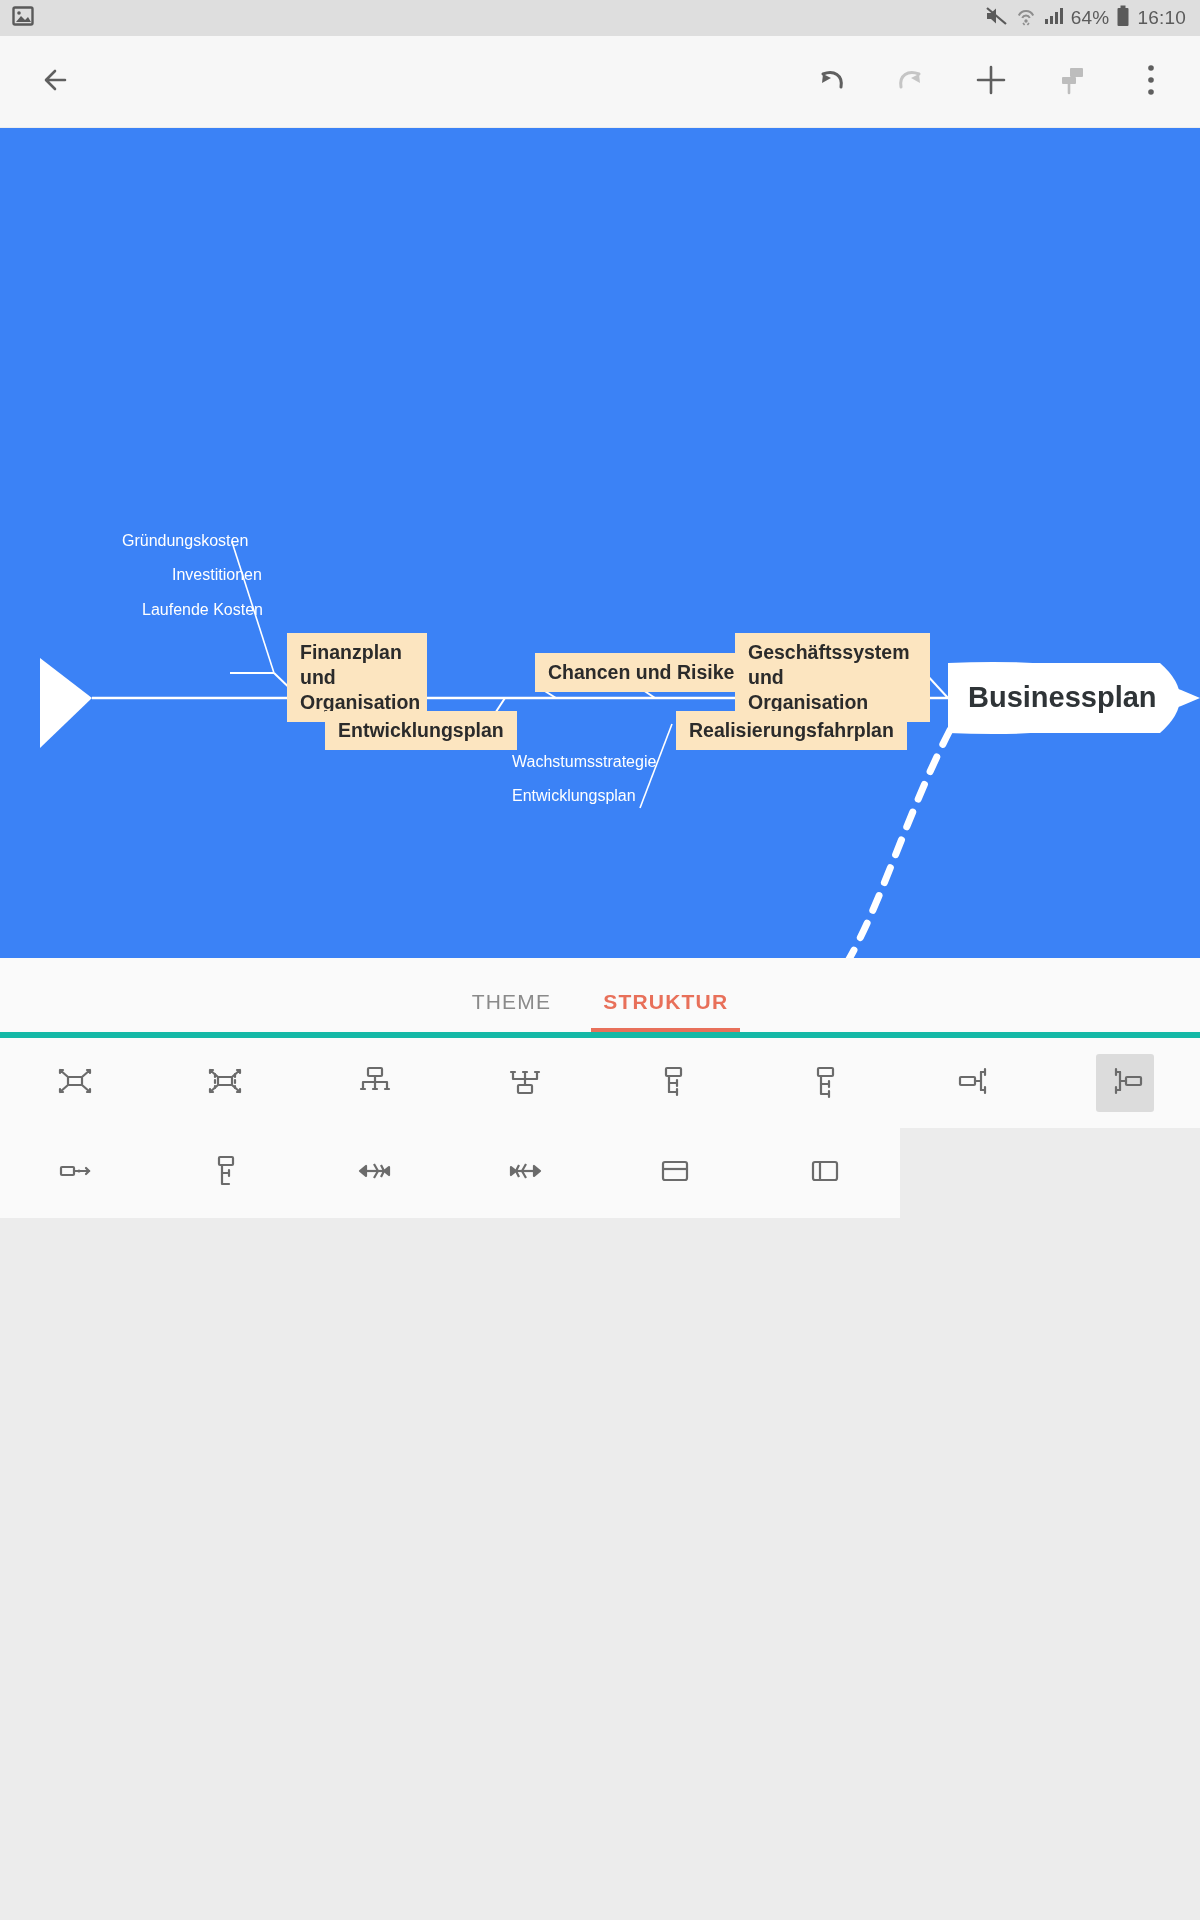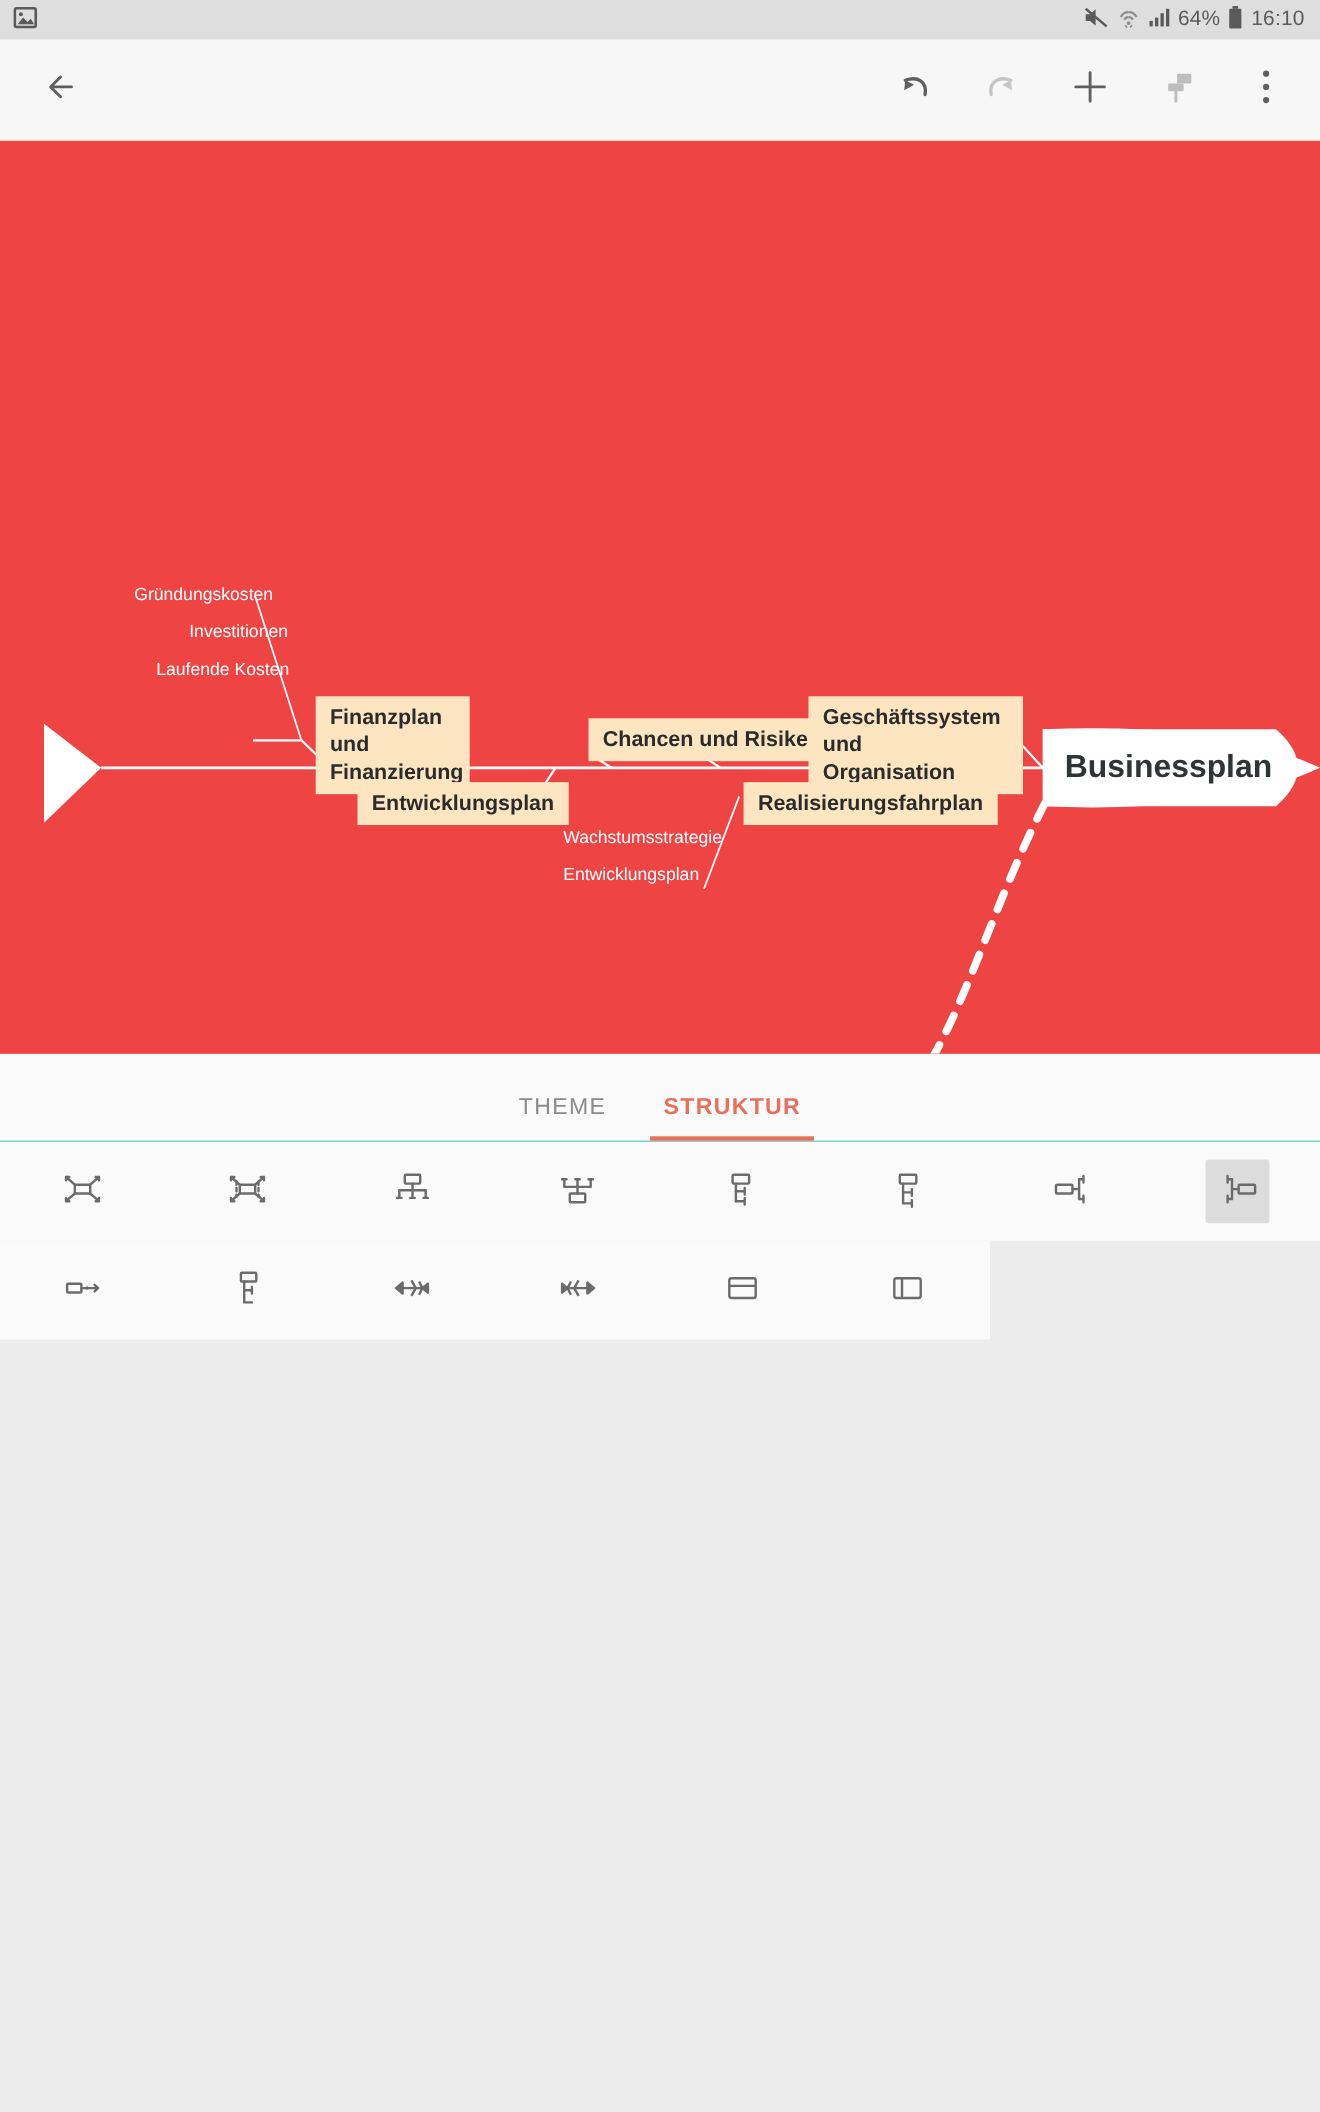--- a/index.html
+++ b/index.html
@@ -28,21 +28,21 @@
     height:92px;width:1200px;background:#f7f7f7;
     display:flex;align-items:center;padding:0 22px 0 30px;
     border-bottom:1px solid #ededed;
   }
   .appbar .actions{margin-left:auto;display:flex;align-items:center;gap:26px;}
   .ab-btn{width:54px;height:54px;display:flex;align-items:center;justify-content:center;}
 
   
   .canvas{
     position:relative;width:1200px;height:830px;
-    background:#ef4444;overflow:hidden;
+    background:#3b82f6;overflow:hidden;
   }
   .canvas svg{position:absolute;inset:0;}
 
   .node{
     position:absolute;
     background:#fce5c0;
     color:#2b2b2b;
     font-weight:bold;
     font-size:19.5px;
     line-height:25px;
@@ -58,21 +58,21 @@
   .headline{
     position:absolute;
     font-size:29px;font-weight:bold;color:#2f3437;
     white-space:nowrap;
   }
 
   
   .tabs{
     width:1200px;height:80px;background:#fafafa;
     display:flex;align-items:flex-end;justify-content:center;
-    border-bottom:1px solid #14b8a6;
+    border-bottom:6px solid #14b8a6;
   }
   .tab{
     font-size:21px;letter-spacing:1.2px;
     padding:0 26px 18px;position:relative;color:#8a8a8a;
   }
   .tab.active{color:#e8705a;font-weight:bold;}
   .tab.active:after{
     content:"";position:absolute;left:14px;right:14px;bottom:0;
     height:4px;background:#e8705a;
   }
@@ -229,21 +229,21 @@
     </svg>
 
     <div class="sub-label" style="left:122px;top:404px;">Gründungskosten</div>
     <div class="sub-label" style="left:152px;top:438px;margin-left:20px;">Investitionen</div>
     <div class="sub-label" style="left:142px;top:473px;">Laufende Kosten</div>
 
     <div class="sub-label" style="left:512px;top:625px;">Wachstumsstrategie</div>
     <div class="sub-label" style="left:512px;top:659px;">Entwicklungsplan</div>
 
     <div class="node" style="left:287px;top:505px;width:140px;">Finanzplan und
-Finanzierung</div>
+Organisation</div>
     <div class="node" style="left:535px;top:525px;">Chancen und Risiken</div>
     <div class="node" style="left:735px;top:505px;width:195px;">Geschäftssystem und
 Organisation</div>
     <div class="node" style="left:325px;top:583px;">Entwicklungsplan</div>
     <div class="node" style="left:676px;top:583px;">Realisierungsfahrplan</div>
 
     <div class="headline" style="left:968px;top:553px;">Businessplan</div>
 
   </div>
 

